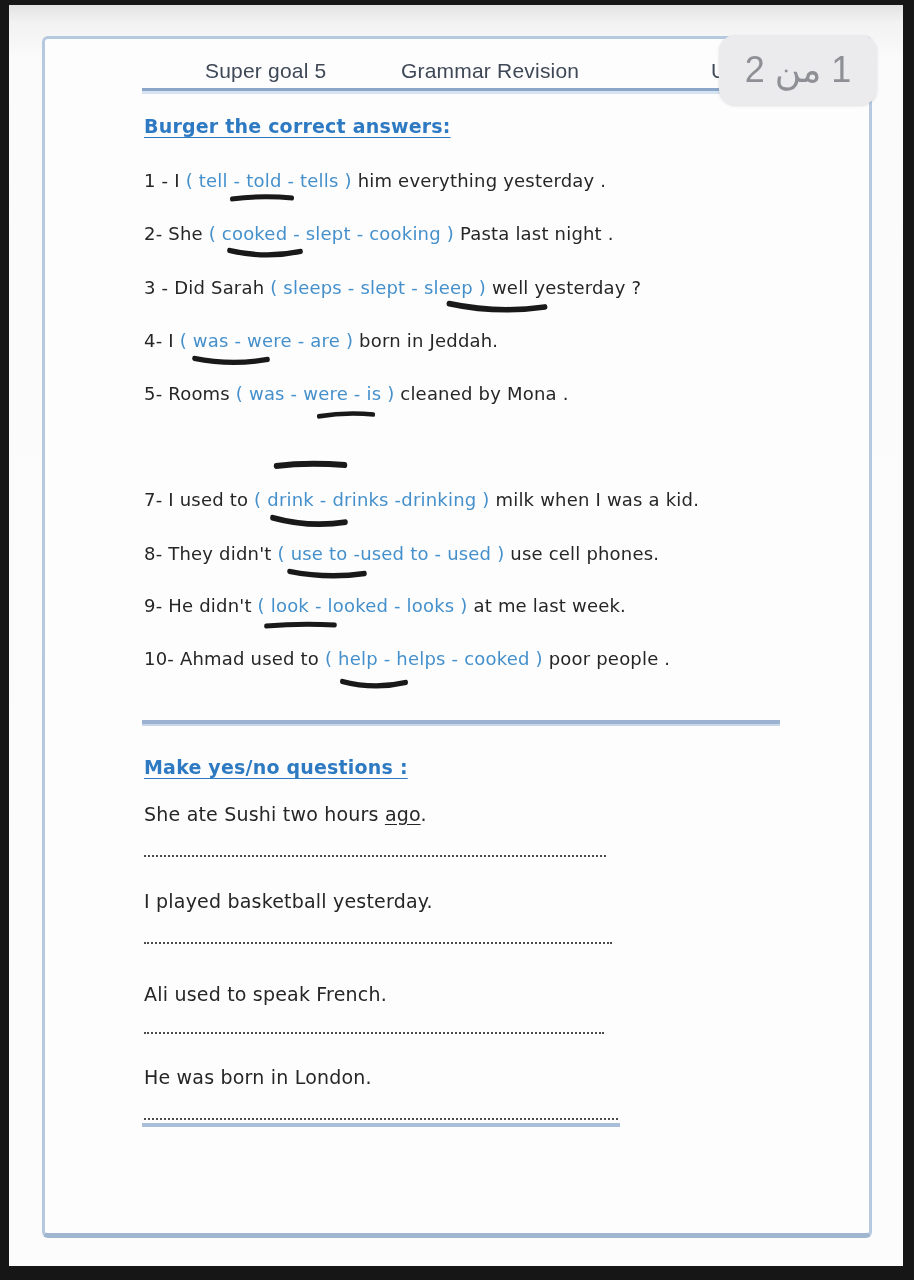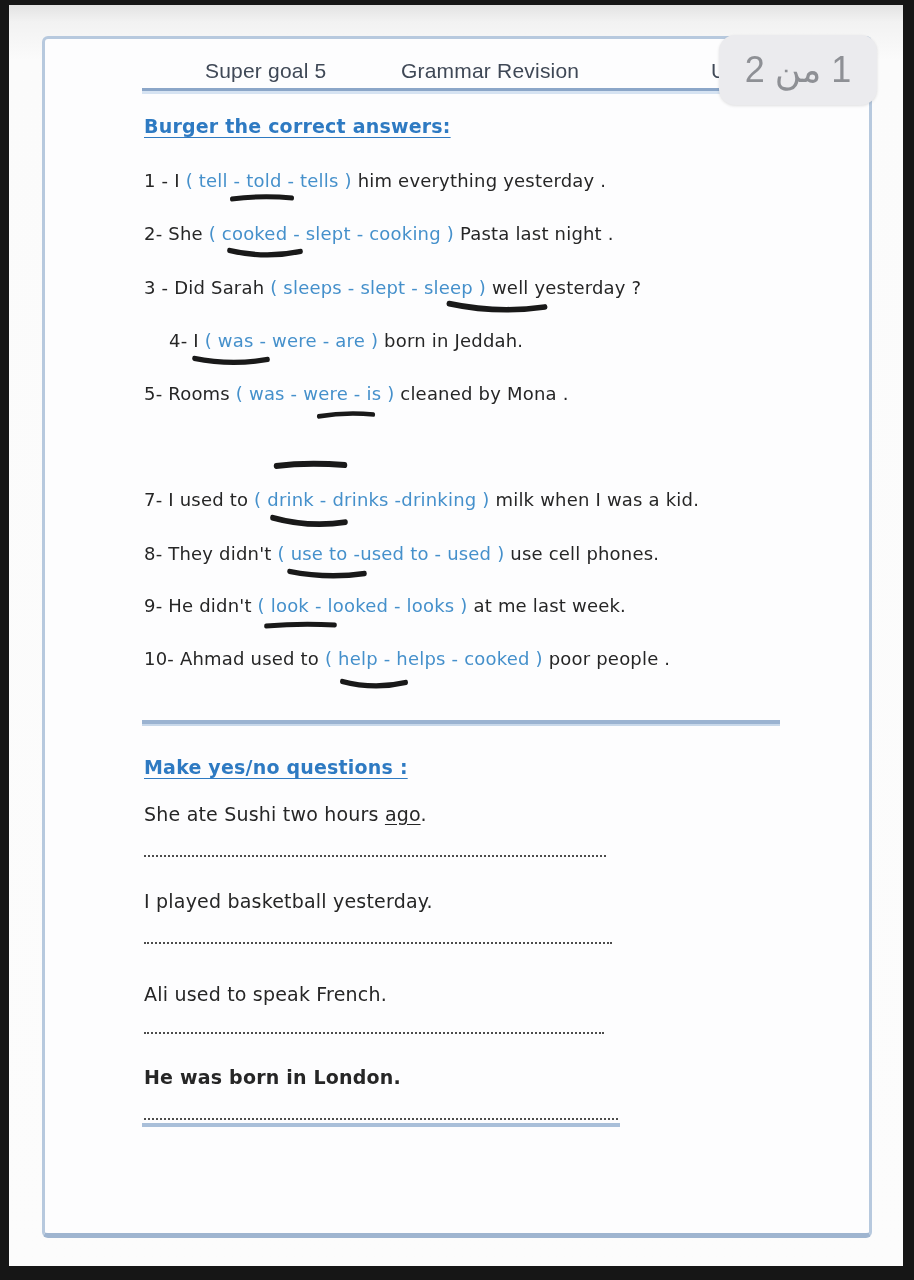--- a/index.html
+++ b/index.html
@@ -39,40 +39,40 @@
   .s-heading{
     position:absolute;left:99px;font-size:19px;font-weight:bold;color:#2e7ac2;
     text-decoration:underline;text-underline-offset:4px;letter-spacing:.2px;
   }
   .h1{top:76px;}
   .h2{top:717px;text-align:center;}
 
   .q-row{position:absolute;left:99px;font-size:18px;color:#262626;
     letter-spacing:.2px;white-space:nowrap;}
   .q-row .opt{color:#4590cb;}
-  .q0{top:131px;}.q1{top:184px;}.q2{top:238px;}.q3{top:291px;margin-left:25px;}.q4{top:344px;}
+  .q0{top:131px;}.q1{top:184px;}.q2{top:238px;}.q3{top:291px;}.q4{top:344px;}
   .q5{top:397px;}.q6{top:450px;}.q7{top:504px;}.q8{top:556px;}.q9{top:609px;}
 
   .pen{position:absolute;z-index:2;}
   .pm0{left:184px;top:152px;width:66px;height:14px;}
   .pm1{left:181px;top:206px;width:78px;height:15px;}
   .pm2{left:400px;top:260px;width:104px;height:16px;}
   .pm3{left:146px;top:314px;width:80px;height:15px;}
   .pm4{left:271px;top:369px;width:60px;height:13px;}
   .pm5{left:228px;top:420px;width:75px;height:14px;}
   .pm6{left:224px;top:474px;width:80px;height:16px;}
   .pm7{left:241px;top:527px;width:82px;height:15px;}
   .pm8{left:218px;top:579px;width:75px;height:14px;}
   .pm9{left:294px;top:637px;width:70px;height:15px;}
 
   .divider{position:absolute;left:97px;top:681px;width:638px;height:6px;
     background:linear-gradient(180deg,#9bb3d1 0 60%,#c8d8ea 60% 100%);}
 
   .sent{position:absolute;left:99px;font-size:19px;color:#262626;letter-spacing:.2px;}
-  .s0{top:764px;}.s1{top:851px;}.s2{top:944px;}.s3{top:1027px;font-weight:bold;}
+  .s0{top:764px;}.s1{top:851px;}.s2{top:944px;}.s3{top:1027px;}
   .sent .und{text-decoration:underline;text-underline-offset:3px;}
 
   .dotline{position:absolute;left:99px;height:8px;border-bottom:2px dotted #4c4c4c;}
   .d0{top:808px;width:462px;}
   .d1{top:895px;width:468px;}
   .d2{top:985px;width:460px;}
   .d3{top:1071px;width:474px;}
   .endline{position:absolute;left:97px;top:1084px;width:478px;height:4px;background:#a9bfd9;}
 </style>
 </head>

